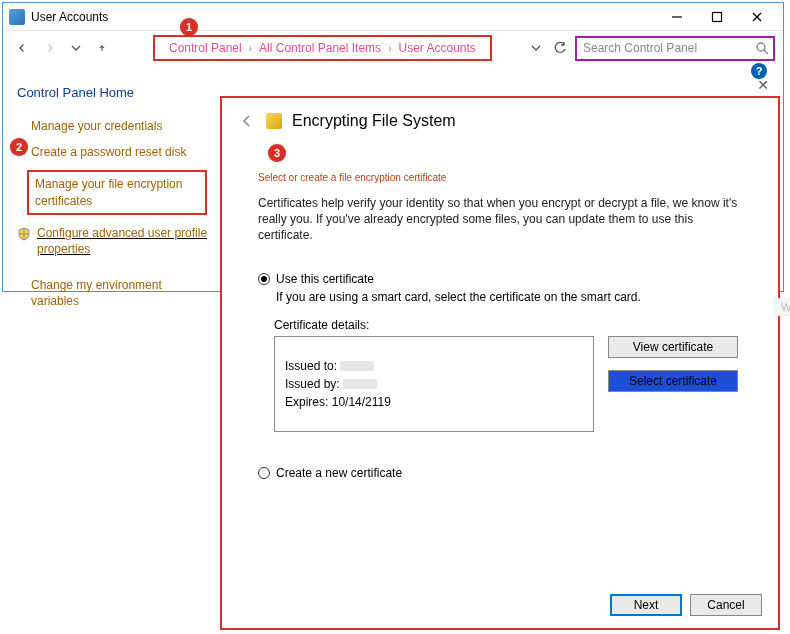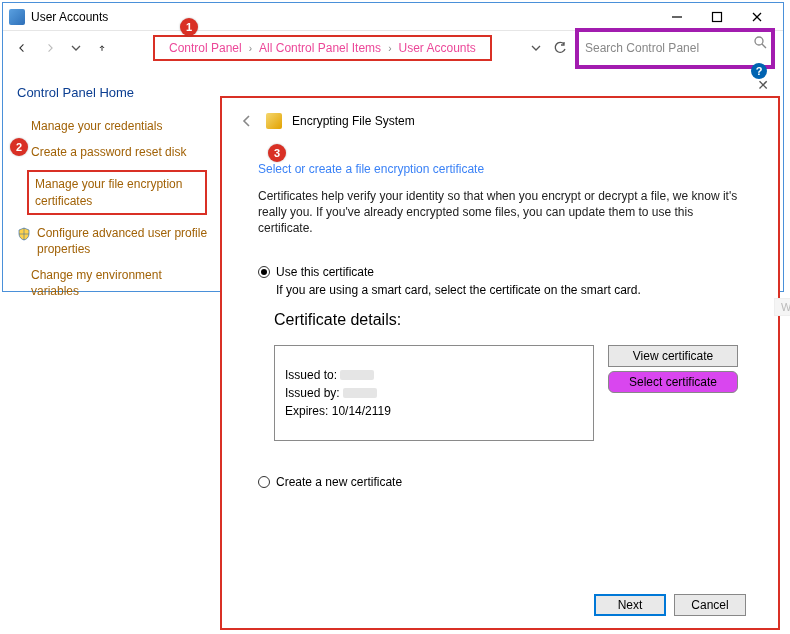--- a/index.html
+++ b/index.html
@@ -71,22 +71,22 @@
   .addr-dropdown {
     width:18px; height:18px; display:flex; align-items:center; justify-content:center;
     color:#555;
   }
   .reload {
     width:18px;height:18px; display:flex;align-items:center;justify-content:center;
     color:#555;
   }
   .searchbox {
     position: relative;
-    width: 200px; height:41px;
-    border:4px solid #a21caf;
+    width: 200px; height:25px;
+    border:2px solid #a21caf;
     display:flex; align-items:center;
     padding: 0 20px 0 6px;
     color:#888;
   }
   .searchbox .sicn {
     position:absolute; right:4px; top:3px;
     width:14px;height:14px; color:#888;
   }
 
   .belowbar {
@@ -120,21 +120,21 @@
     margin: 10px 0 10px 14px;
     line-height: 1.35;
     cursor:pointer;
     max-width: 180px;
   }
   .leftcol .link.boxed {
     border:2px solid #d93025;
     padding: 4px 6px;
     margin-left:10px;
   }
-  .leftcol .shield-row { display:flex; gap:6px; margin: 10px 0 10px 0; }
+  .leftcol .shield-row { display:flex; gap:6px; margin: 10px 0 20px 0; text-decoration: underline; }
   .shield {
     width:14px;height:14px; flex:0 0 auto; margin-top:2px;
   }
 
   
   .step-badge {
     position:absolute;
     width:18px;height:18px; border-radius:50%;
     background:#d93025; color:#fff;
     font-size:11px; font-weight:bold;
@@ -157,67 +157,67 @@
   }
   .wiz-back {
     width:18px;height:18px; color:#888;
     display:flex; align-items:center; justify-content:center;
   }
   .wiz-icon {
     width:16px;height:16px;
     background: linear-gradient(135deg,#f5d76e,#e2a200);
     border-radius:2px;
   }
-  .wiz-title { font-size:12px; }
+  .wiz-title { font-size:16px; }
   .wiz-body { padding: 12px 36px 0 36px; }
   .wiz-h1 {
-    color:#3b82f6; font-size:12px;
-    margin: 14px 0 12px 0;
+    color:#c2410c; font-size:10px;
+    margin: 24px 0 12px 0;
   }
   .wiz-desc {
     font-size:12px; color:#222;
     line-height:1.35; margin-bottom: 28px;
     max-width: 480px;
   }
   .radio-row { display:flex; align-items:center; gap:6px; margin-bottom:4px;}
   .radio {
     width:12px;height:12px;border:1px solid #333;border-radius:50%;
     display:inline-flex;align-items:center;justify-content:center;
   }
   .radio.sel::after{content:"";width:6px;height:6px;background:#000;border-radius:50%;}
   .radio-sub { font-size:12px; margin-left:18px; margin-bottom:14px;}
   .cert-block { margin-left:16px; }
-  .cert-label { font-size:16px; margin-bottom:16px;}
+  .cert-label { font-size:12px; margin-bottom:4px;}
   .cert-row { display:flex; gap:14px; align-items:flex-start;}
   .cert-box {
     width: 320px; height: 96px;
     border:1px solid #8a8a8a;
     padding: 20px 10px;
     font-size:12px;
     line-height:1.5;
   }
   .cert-box .blur {
     display:inline-block; width:34px; height:10px;
     background:#e5e5e5; border-radius:2px; vertical-align:middle;
     filter: blur(0.5px);
   }
-  .cert-btns { display:flex; flex-direction:column; gap:4px; }
+  .cert-btns { display:flex; flex-direction:column; gap:12px; }
   .winbutton {
     height:22px; min-width:130px;
     border:1px solid #888; background:#e9e9e9;
     font-size:12px;
     display:flex; align-items:center; justify-content:center;
     padding: 0 10px;
   }
   .winbutton.default { border:1px solid #0078d7; box-shadow: inset 0 0 0 1px #0078d7;}
-  .winbutton.hl { background:#d946ef;border-radius:6px; }
+  .winbutton.hl { background:#1d4ed8; }
   .second-option { margin-top: 34px; }
 
   .wiz-footer {
-    position:absolute; bottom:12px; right:32px;
+    position:absolute; bottom:12px; right:16px;
     display:flex; gap:8px;
   }
   .wiz-footer .winbutton { min-width:72px; }
 
   .windowsnip {
     position:absolute;
     right: -68px; top: 200px;
     font-size:11px; color:#bbb;
     background:#f5f5f5; padding:2px 6px; border:1px solid #eee;
   }

